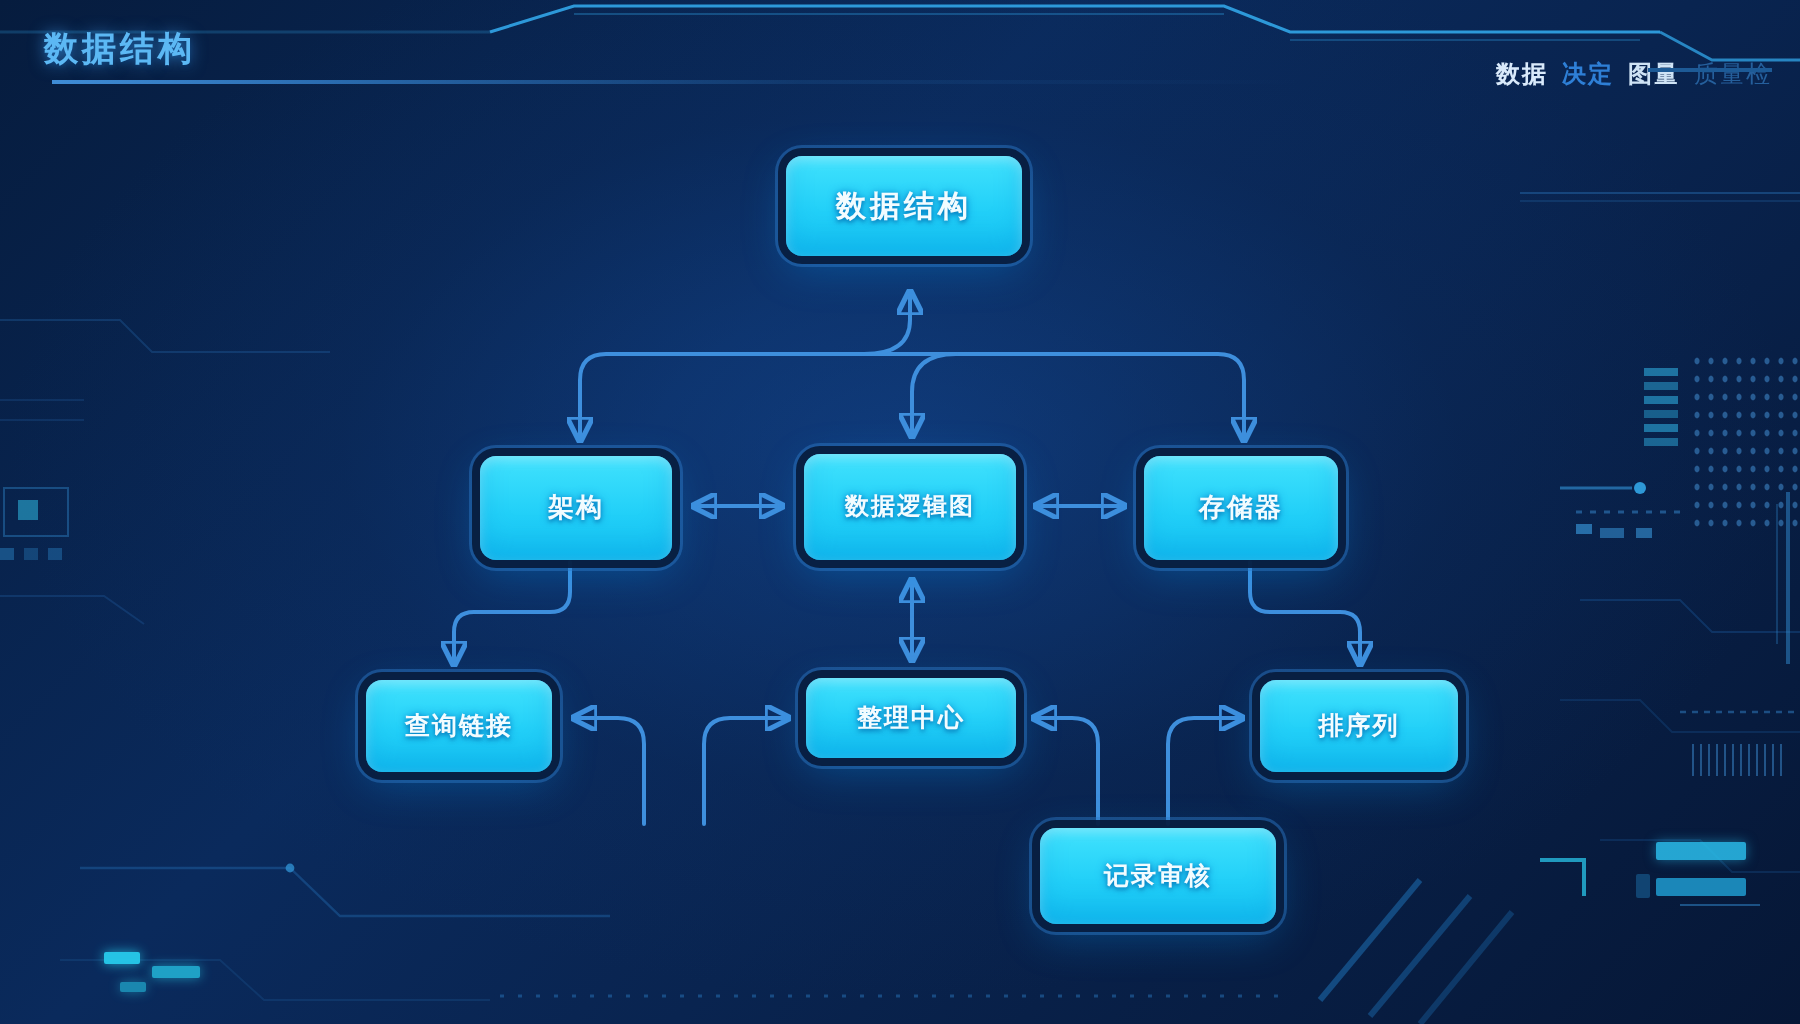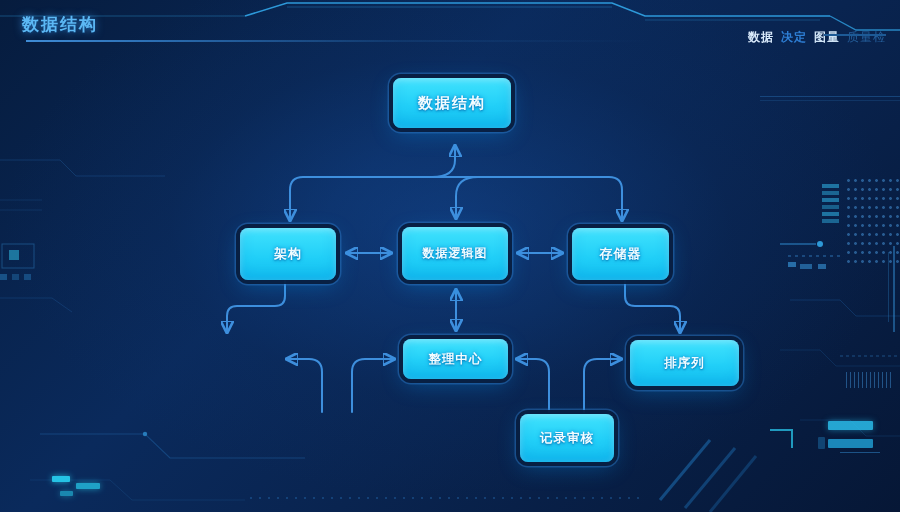--- a/index.html
+++ b/index.html
@@ -177,24 +177,27 @@
   <div class="node" style="left:240px;top:228px;width:96px;height:52px">
     <span>架构</span>
   </div>
   <div class="node" style="left:402px;top:227px;width:106px;height:53px;font-size:12px">
     <span>数据逻辑图</span>
   </div>
   <div class="node" style="left:572px;top:228px;width:97px;height:52px">
     <span>存储器</span>
   </div>
 
+  <div class="node" style="left:183px;top:340px;width:93px;height:46px;font-size:12.5px">
+    <span>查询链接</span>
+  </div>
   <div class="node" style="left:403px;top:339px;width:105px;height:40px;font-size:12.5px">
     <span>整理中心</span>
   </div>
-  <div class="node" style="left:630px;top:340px;width:109px;height:46px;font-size:12.5px">
+  <div class="node" style="left:630px;top:340px;width:99px;height:46px;font-size:12.5px">
     <span>排序列</span>
   </div>
 
-  <div class="node" style="left:520px;top:414px;width:94px;height:48px;font-size:12.5px">
+  <div class="node" style="left:520px;top:414px;width:118px;height:48px;font-size:12.5px">
     <span>记录审核</span>
   </div>
 
 </div>
 
 </body></html>

